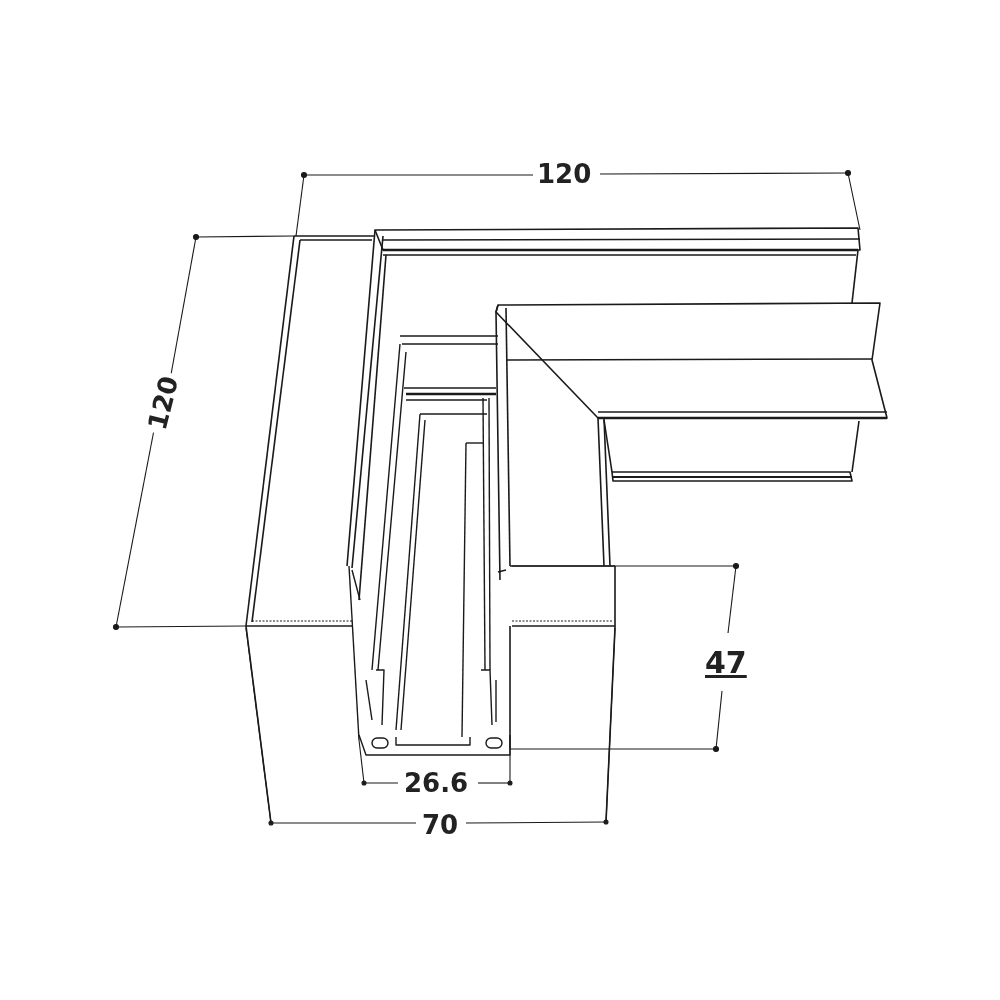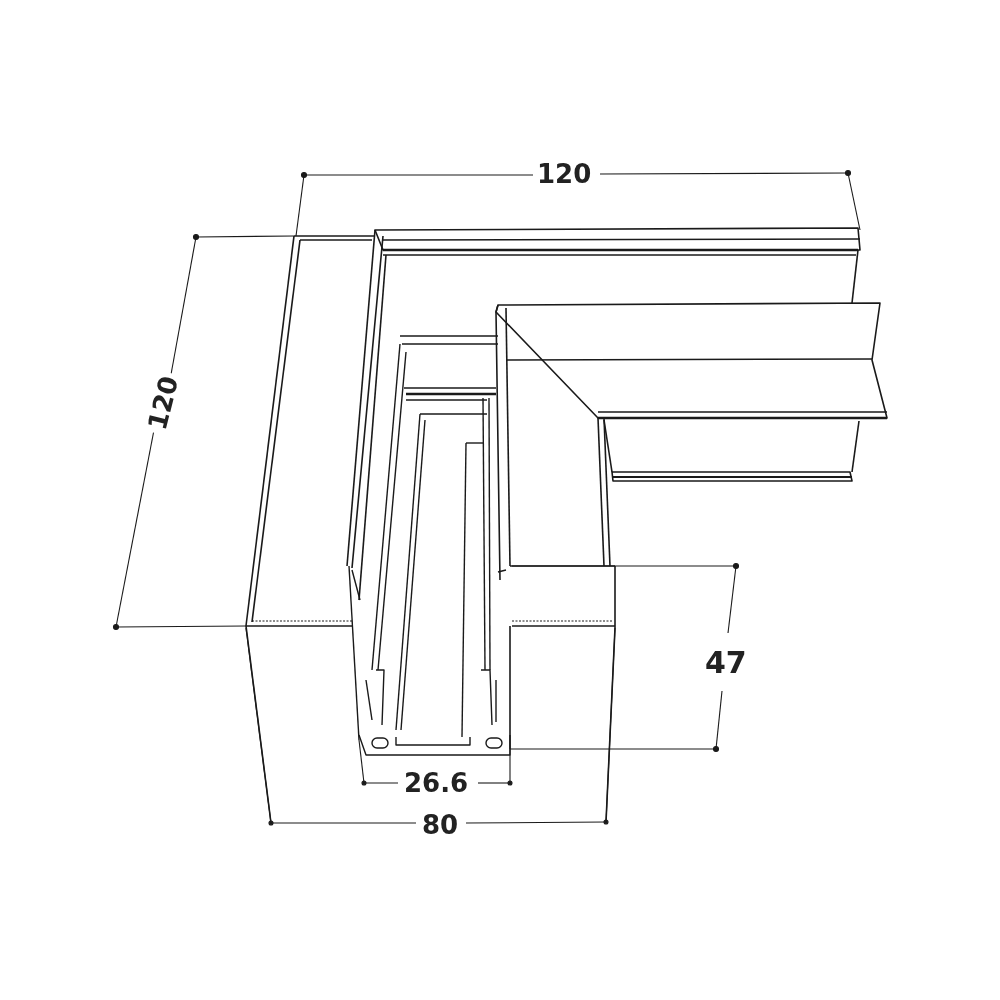--- a/index.html
+++ b/index.html
@@ -3,21 +3,21 @@
 <meta charset="utf-8">
 <style>
   html, body { margin:0; padding:0; background:#ffffff; }
   body { width:1000px; height:1000px; position:relative; overflow:hidden; font-family:"DejaVu Sans", sans-serif; }
   #drawing { position:absolute; left:0; top:0; width:1000px; height:1000px; }
   .dim-label { position:absolute; font-family:"DejaVu Sans", sans-serif; font-weight:bold; color:#222222; background:#ffffff; line-height:1; white-space:nowrap; }
   .dim-label.big { font-size:26px; }
   .dim-label.xl { font-size:30px; }
   #lbl-top { left:533px; top:161px; padding:0 4px; }
   #lbl-left { left:132px; top:390px; transform:rotate(-76deg); transform-origin:center; padding:0 4px; }
-  #lbl-47 { left:701px; top:646px; padding:2px 4px; }
+  #lbl-47 { left:701px; top:646px; padding:2px 4px;text-decoration:underline; }
   #lbl-266 { left:400px; top:770px; padding:0 4px;text-align:right; }
   #lbl-60 { left:418px; top:812px; padding:0 4px; }
 </style>
 </head>
 <body>
 
 <svg id="drawing" viewBox="0 0 1000 1000" xmlns="http://www.w3.org/2000/svg">
   <g fill="none" stroke="#1a1a1a" stroke-width="1.6" stroke-linejoin="round">
 
     <g stroke-width="1.1">
@@ -133,13 +133,13 @@
       <polyline points="352,570 360,600"></polyline>
       <polyline points="498,572 506,570"></polyline>
     </g>
   </g>
 </svg>
 
 <div id="lbl-top" class="dim-label big">120</div>
 <div id="lbl-left" class="dim-label big">120</div>
 <div id="lbl-47" class="dim-label xl">47</div>
 <div id="lbl-266" class="dim-label big">26.6</div>
-<div id="lbl-60" class="dim-label big">80</div>
+<div id="lbl-60" class="dim-label big">70</div>
 
 </body></html>

